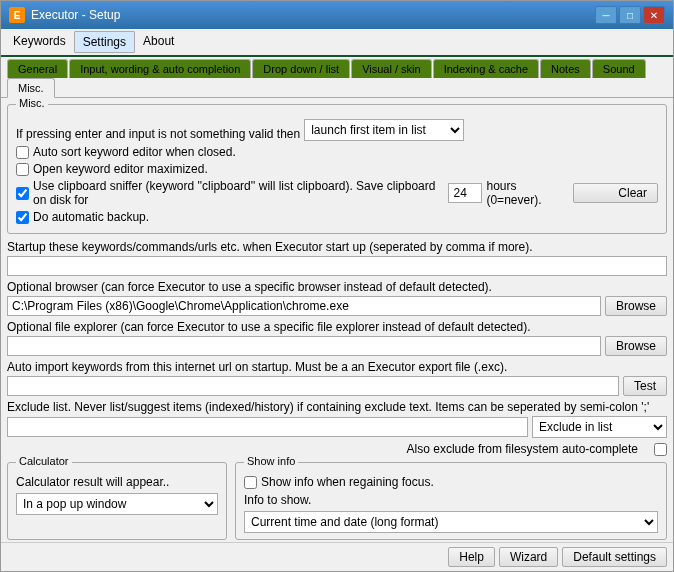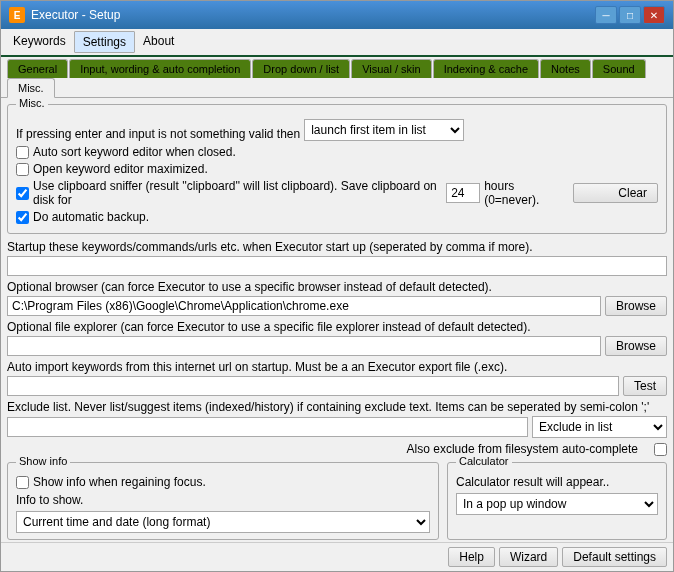--- a/index.html
+++ b/index.html
@@ -279,21 +279,21 @@
         <label for="auto-sort">Auto sort keyword editor when closed.</label>
       </div>
 
       <div class="checkbox-row">
         <input type="checkbox" id="open-keyword" style="">
         <label for="open-keyword">Open keyword editor maximized.</label>
       </div>
 
       <div class="checkbox-row">
         <input type="checkbox" id="clipboard" checked="" style="">
-        <label for="clipboard">Use clipboard sniffer (result ''clipboard'' will list clipboard). Save clipboard on disk for</label>
+        <label for="clipboard">Use clipboard sniffer (keyword ''clipboard'' will list clipboard). Save clipboard on disk for</label>
         <input type="text" style="width: 34px;" value="24">
         <label>hours (0=never).</label>
         <button style="margin-left:4px;padding-left:44px;">Clear</button>
       </div>
 
       <div class="checkbox-row">
         <input type="checkbox" id="backup" checked="" style="">
         <label for="backup">Do automatic backup.</label>
       </div>
     </div>
@@ -336,48 +336,48 @@
           <option>Exclude everywhere</option>
         </select>
       </div>
       <div class="also-exclude">
         <span>Also exclude from filesystem auto-complete</span>
         <input type="checkbox" id="also-exclude" style="">
       </div>
     </div>
 
     <div class="two-col">
+
+      <div class="group-box calc-group">
+        <span class="group-box-title">Calculator</span>
+        <div style="margin-top:6px;">
+          <div class="label-text">Calculator result will appear..</div>
+          <select style="width:100%; margin-top:2px;">
+            <option>In a pop up window</option>
+            <option>In main window</option>
+            <option>In a tooltip</option>
+          </select>
+        </div>
+      </div>
 
       <div class="group-box show-info-group">
         <span class="group-box-title">Show info</span>
         <div style="margin-top:6px;">
           <div class="checkbox-row">
             <input type="checkbox" id="focus" style="">
             <label for="focus">Show info when regaining focus.</label>
           </div>
           <div class="label-text" style="margin-top:4px;">Info to show.</div>
           <select style="width:100%; margin-top:2px;">
             <option>Current time and date (long format)</option>
             <option>Current time and date (short format)</option>
             <option>Custom</option>
           </select>
         </div>
       </div>
-
-      <div class="group-box calc-group">
-        <span class="group-box-title">Calculator</span>
-        <div style="margin-top:6px;">
-          <div class="label-text">Calculator result will appear..</div>
-          <select style="width:100%; margin-top:2px;">
-            <option>In a pop up window</option>
-            <option>In main window</option>
-            <option>In a tooltip</option>
-          </select>
-        </div>
-      </div>
     </div>
   </div>
 
   <div class="bottom-bar">
     <button>Help</button>
     <button>Wizard</button>
     <button>Default settings</button>
   </div>
 </div>
 

